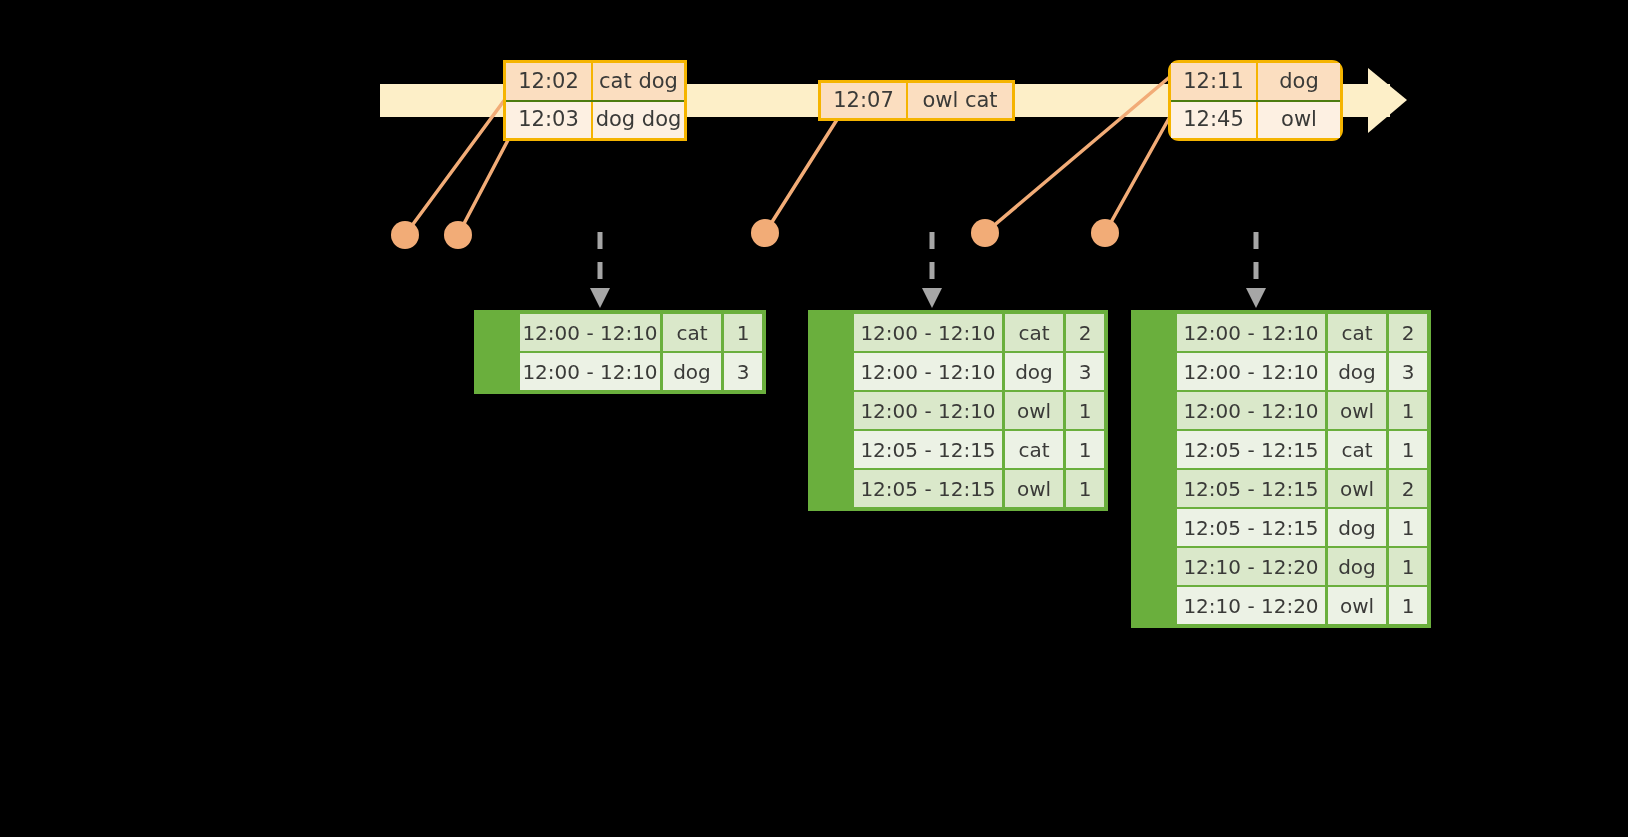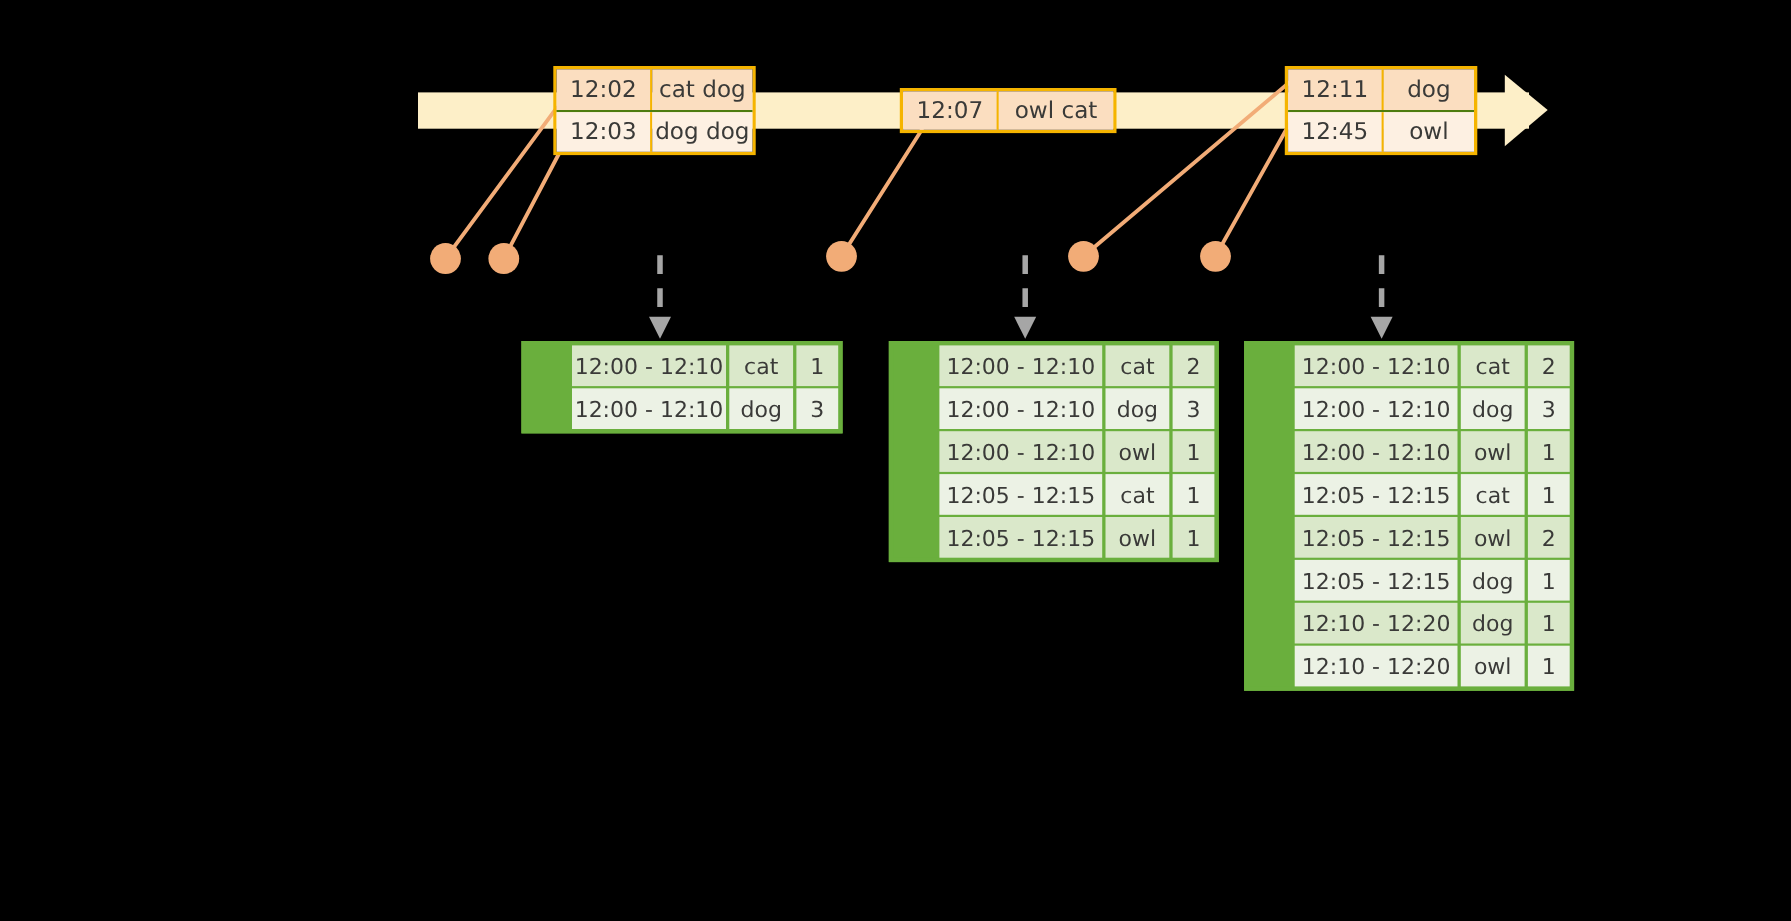--- a/index.html
+++ b/index.html
@@ -153,21 +153,21 @@
     </div>
   </div>
 
   <div class="event-group" style="left:818px; top:80px; width:197px; height:41px;">
     <div class="event-row shade">
       <div class="ev-cell ev-time">12:07</div>
       <div class="ev-cell ev-words">owl cat</div>
     </div>
   </div>
 
-  <div class="event-group" style="left:1168px; top:60px; width:175px; height:81px;">
+  <div class="event-group" style="left:1168px; top:60px; width:175px; height:81px;border-radius:11px;">
     <div class="event-row shade">
       <div class="ev-cell ev-time">12:11</div>
       <div class="ev-cell ev-words">dog</div>
     </div>
     <div class="event-row light">
       <div class="ev-cell ev-time">12:45</div>
       <div class="ev-cell ev-words">owl</div>
     </div>
   </div>
 

